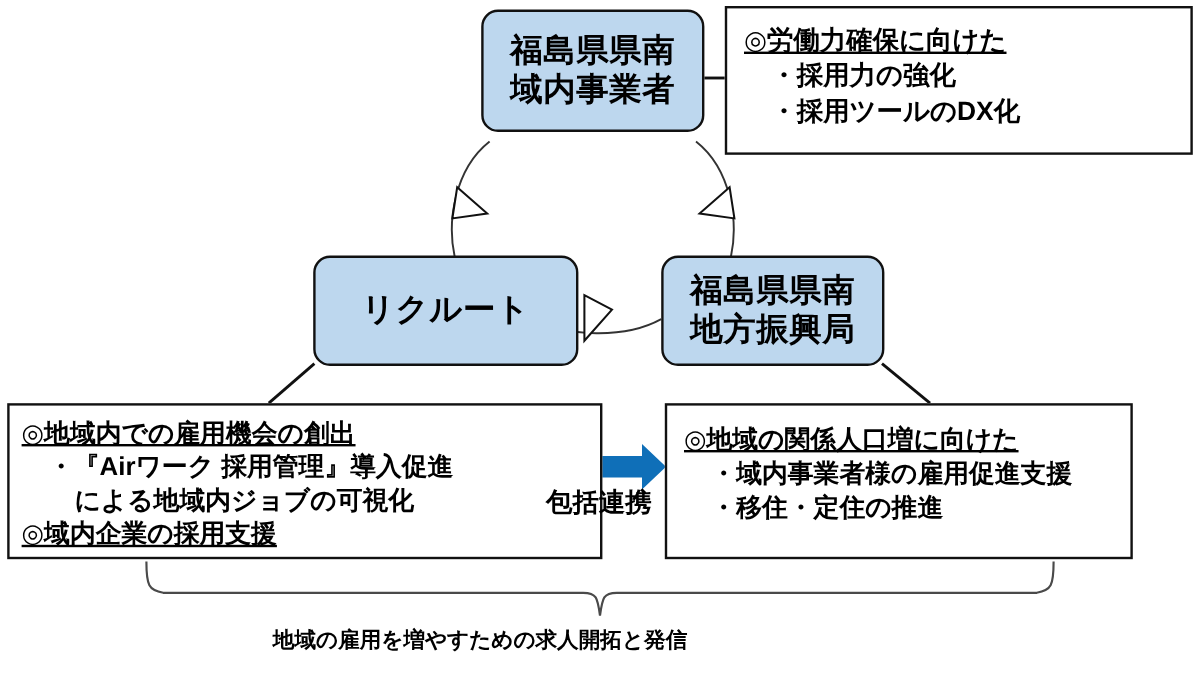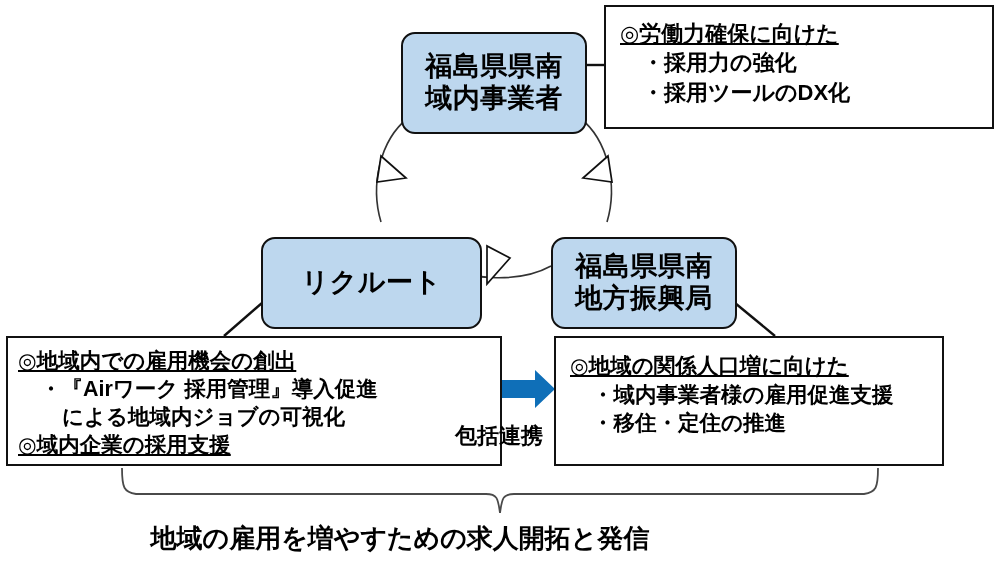--- a/index.html
+++ b/index.html
@@ -29,21 +29,20 @@
     border-radius:14px;
     display:flex;
     flex-direction:column;
     align-items:center;
     justify-content:center;
     color:#000000;
     font-weight:bold;
     letter-spacing:.02em;
     line-height:1.18;
     z-index:3;
-    margin-top:24px;
   }
   .node .ln{display:block;white-space:nowrap;}
   #node-top{left:401px;top:8px;width:186px;height:102px;font-size:27px;}
   #node-left{left:261px;top:213px;width:221px;height:92px;font-size:27px;}
   #node-right{left:551px;top:213px;width:186px;height:92px;font-size:27px;}
 
   
   .textbox{
     position:absolute;
     box-sizing:border-box;
@@ -73,31 +72,30 @@
   #agreement-label{
     position:absolute;
     left:440px;top:404px;
     width:118px;
     text-align:center;
     font-size:22px;
     font-weight:bold;
     line-height:1.35;
     color:#000000;
     z-index:4;
-    margin-top:17px;
   }
   #agreement-label .ln{display:block;white-space:nowrap;}
 
   
   #caption{
     position:absolute;
     left:0;top:521px;
     width:800px;
     text-align:center;
-    font-size:26px;
+    font-size:18px;
     font-weight:bold;
     color:#000000;
     z-index:3;
     white-space:nowrap;
   }
 </style>
 </head>
 <body>
 
 <div id="stage">

